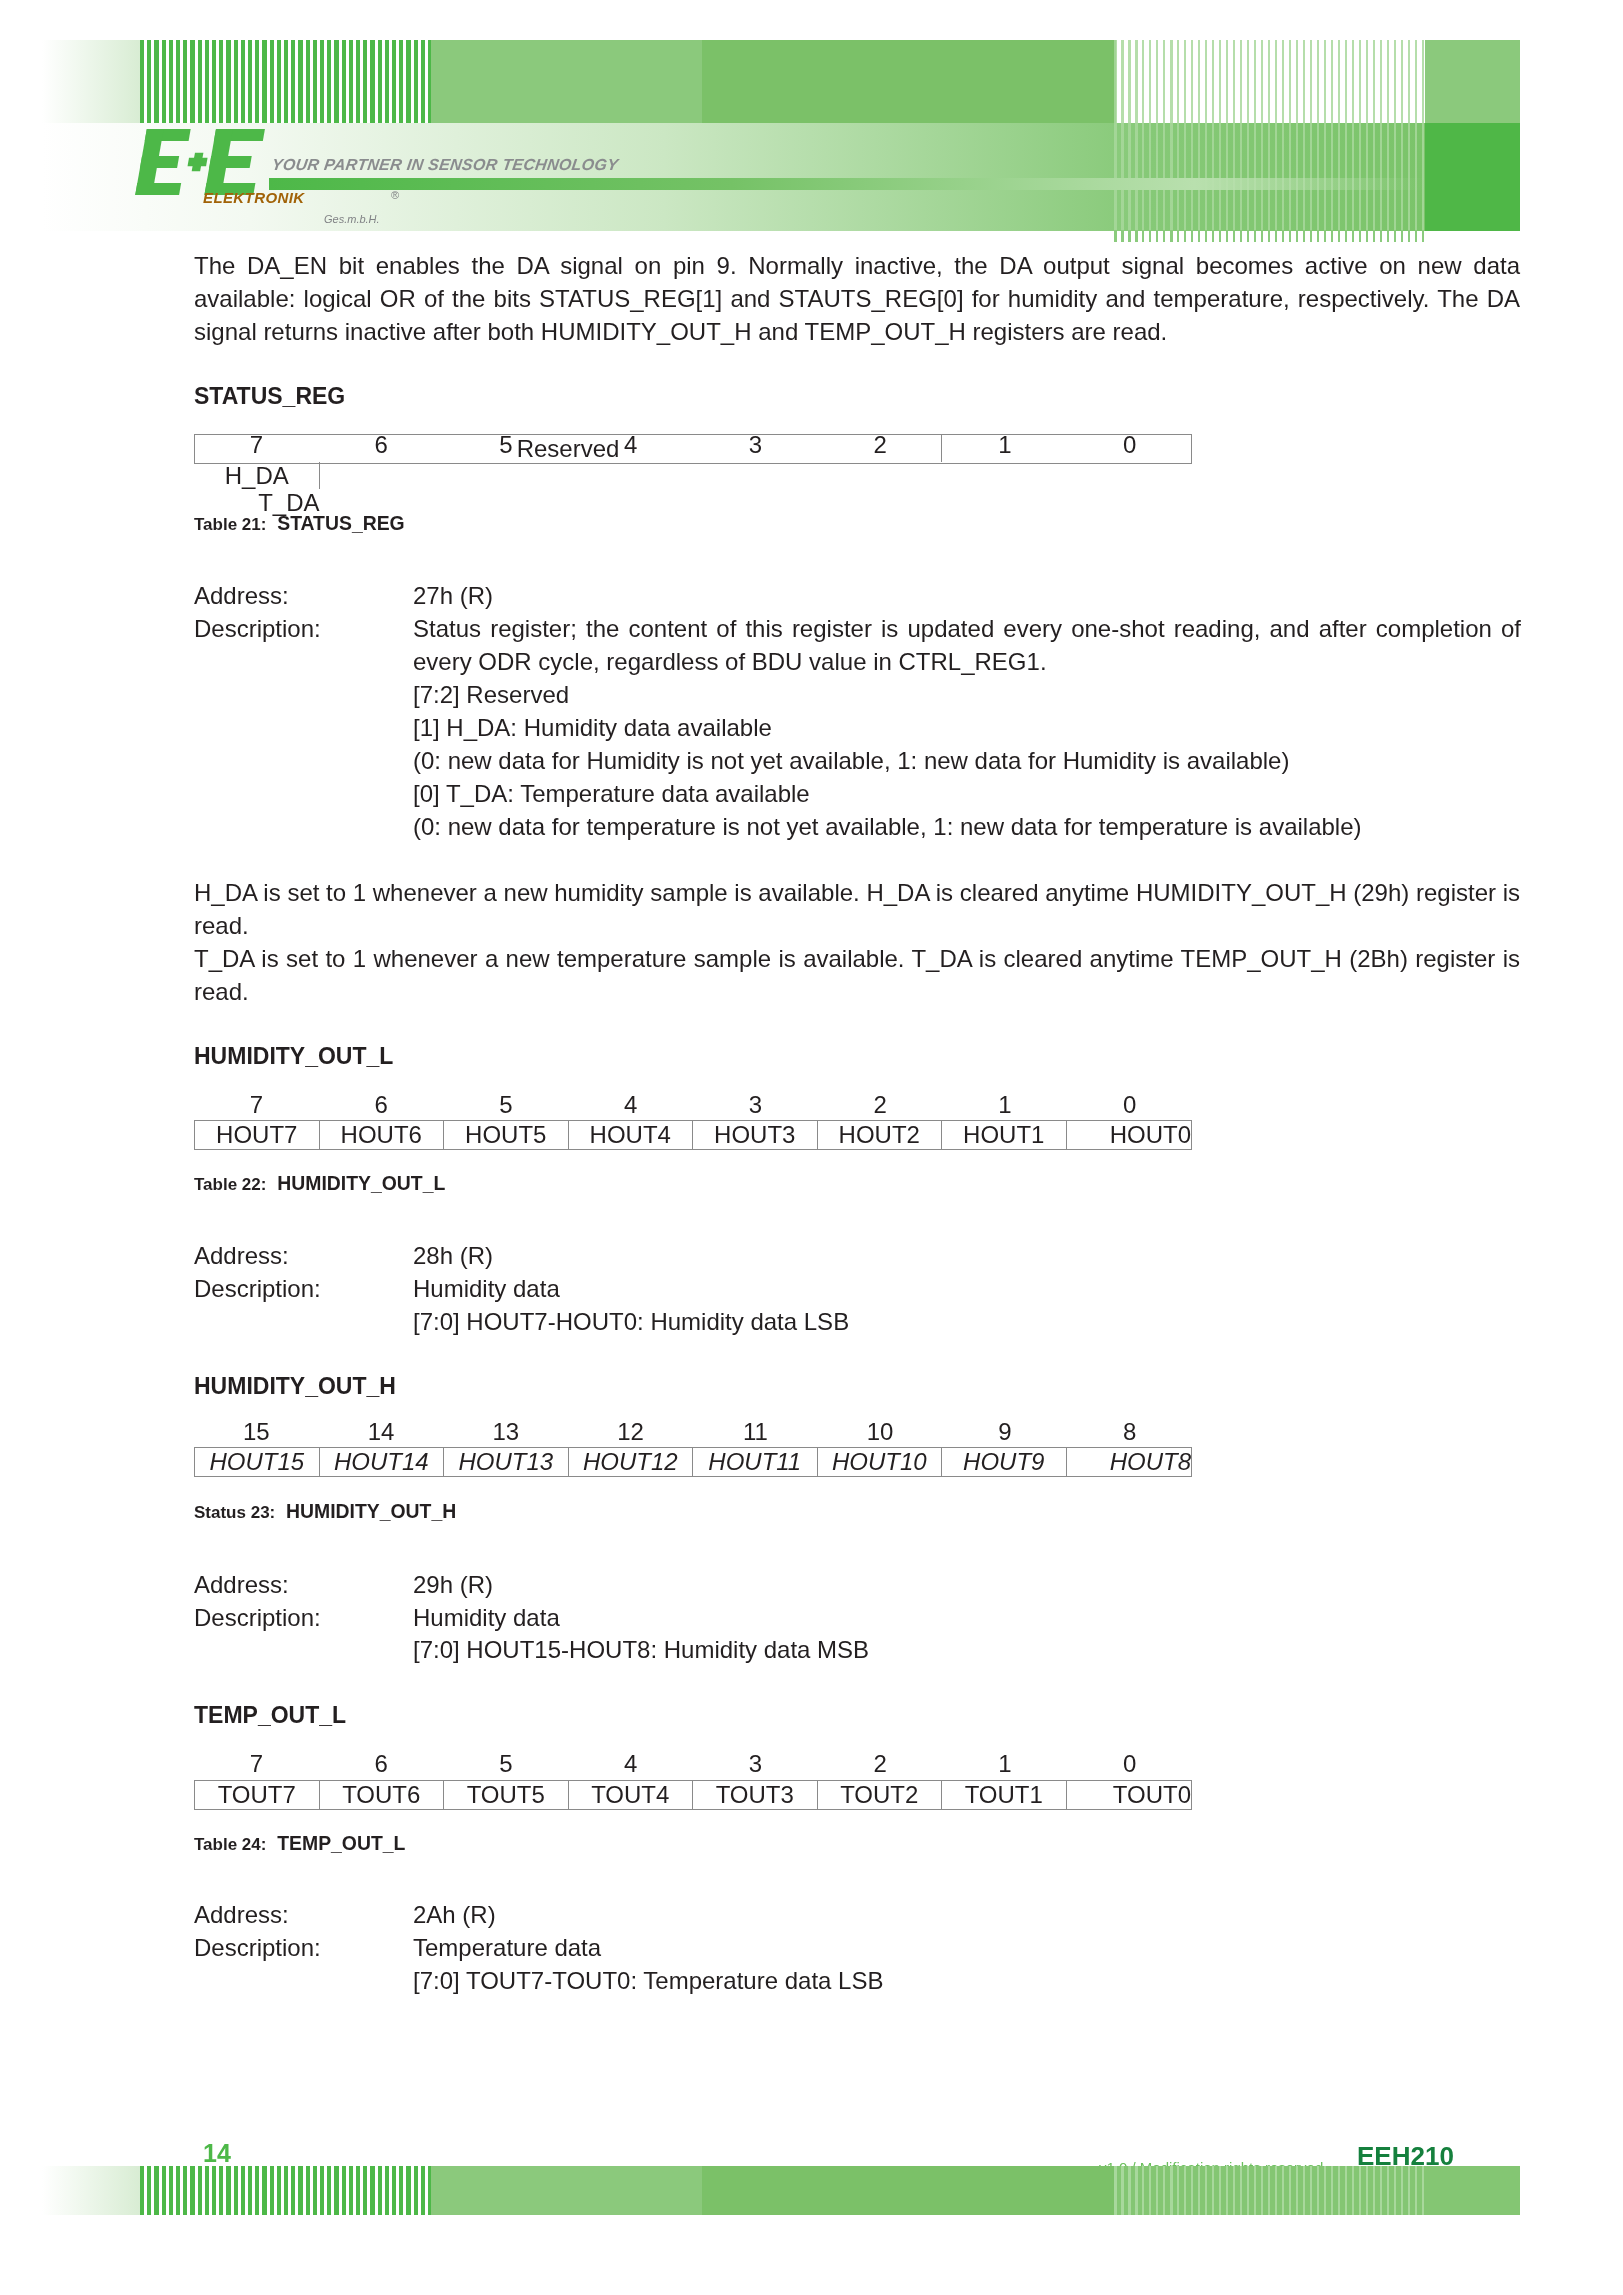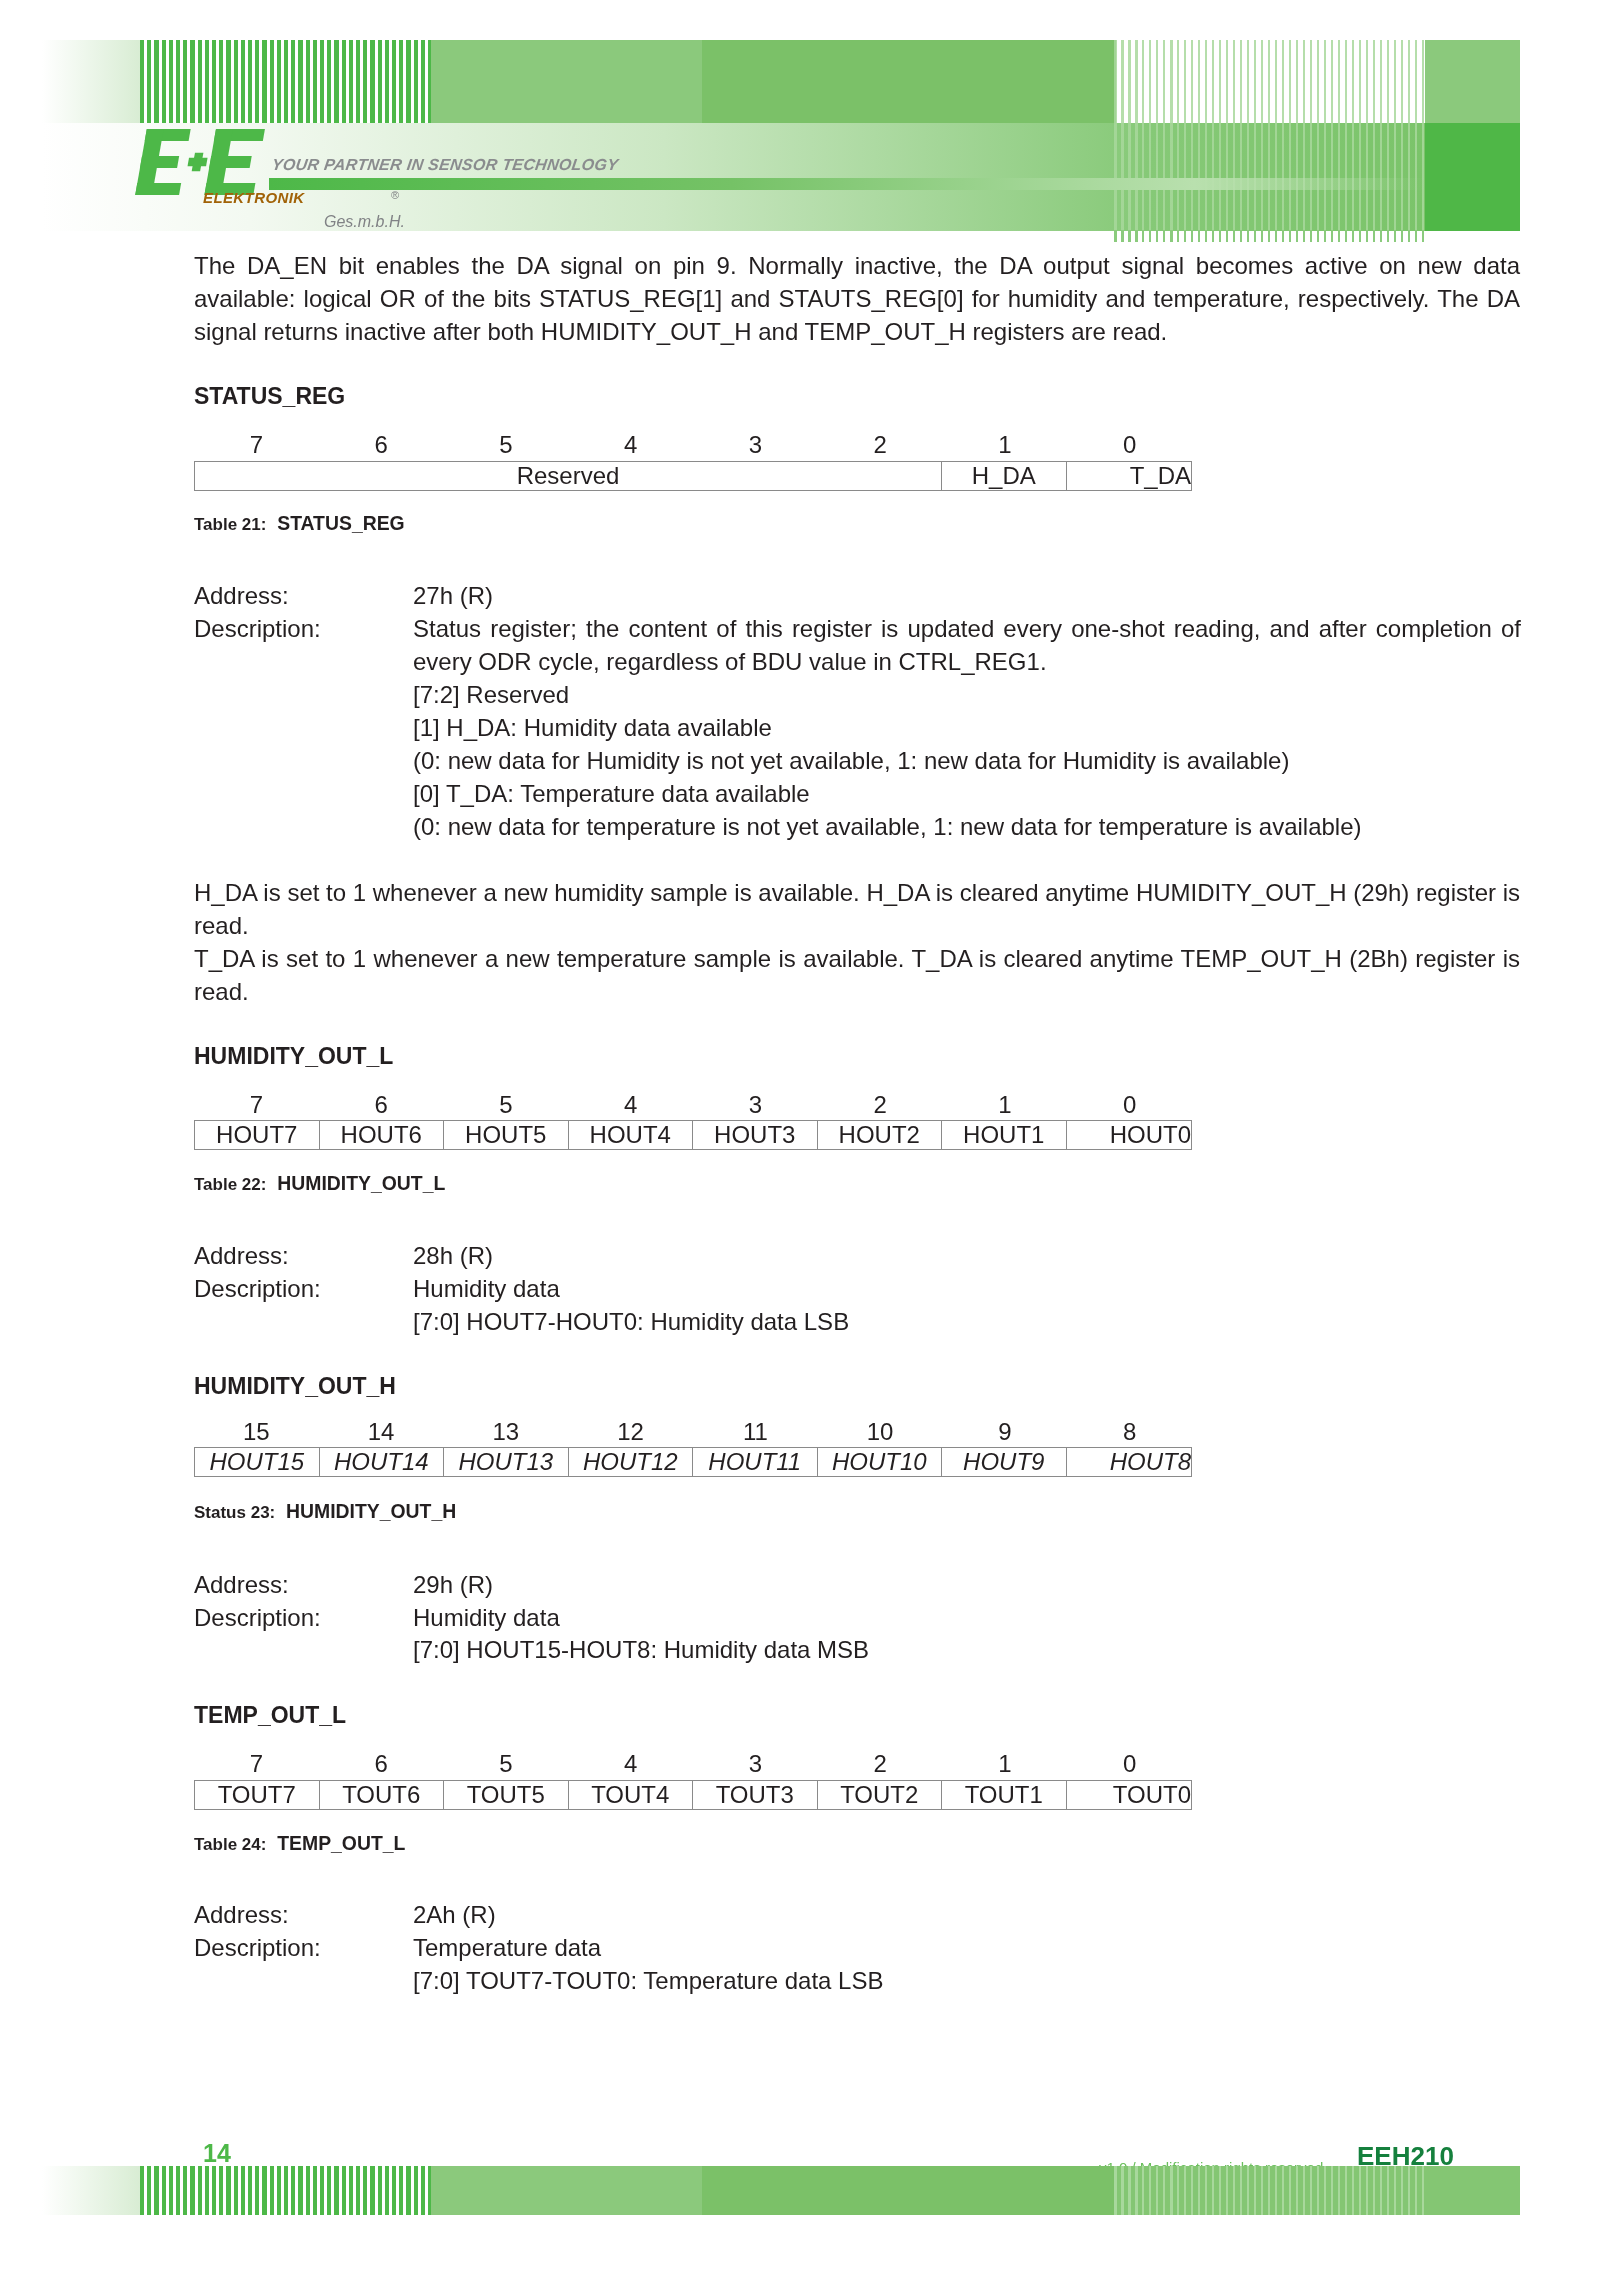--- a/index.html
+++ b/index.html
@@ -26,21 +26,21 @@
     background: repeating-linear-gradient(to right, #8bcb7d 0px, #8bcb7d 2.5px, transparent 2.5px, transparent 7px); }
   .hdr-bar { left: 269px; top: 178px; width: 1157px; height: 12px;
     background: linear-gradient(to right, #4db848 0%, #75c266 40%, #b9e0ae 80%, transparent 100%); }
 
   .logo-ee { left: 135px; top: 129px; width: 135px; height: 66px; }
   .logo-tagline { left: 272px; top: 156px; font-size: 16px; font-weight: bold; font-style: italic;
     color: #8a8c8e; letter-spacing: 0.3px; white-space: nowrap; transform: skewX(-8deg); }
   .logo-elektronik { left: 203px; top: 189px; font-size: 15px; font-weight: bold; font-style: italic;
     color: #a16207; letter-spacing: 0.4px; white-space: nowrap; }
   .logo-reg { left: 391px; top: 189px; font-size: 11px; color: #808285; }
-  .logo-gesmbh { left: 324px; top: 213px; font-size: 16px; font-style: italic; color: #808285; }
+  .logo-gesmbh { left: 324px; top: 213px; font-size: 11px; font-style: italic; color: #808285; }
 
   
   .txt { font-size: 24px; line-height: 33px; color: #231f20; }
   .para { left: 194px; width: 1326px; text-align: justify; }
   .h-reg { left: 194px; font-size: 23px; font-weight: bold; color: #231f20; }
   .caption { left: 194px; font-size: 19.4px; color: #231f20; white-space: nowrap; font-weight: bold; }
   .caption b { font-size: 17px; }
 
   .bitnums { left: 194px; width: 998px; display: flex; }
   .bitnums span { flex: 1; text-align: center; font-size: 24px; line-height: 27px; }
@@ -113,21 +113,21 @@
   <div class="abs bitnums" style="top:431px;">
     <span>7</span>
     <span>6</span>
     <span>5</span>
     <span>4</span>
     <span>3</span>
     <span>2</span>
     <span>1</span>
     <span>0</span>
   </div>
-  <div class="abs regtable" style="top:461px;">
+  <div class="abs regtable" style="top:434px;flex-direction:column;">
     <div class="cell w6">Reserved</div>
     <div class="cell w1">H_DA</div>
     <div class="cell w1">T_DA</div>
   </div>
   <div class="abs caption" style="top:512px;">
     <b>Table 21:</b>&nbsp;
     <span>STATUS_REG</span>
   </div>
 
   <div class="abs lbl" style="top:579px;">Address:</div>

